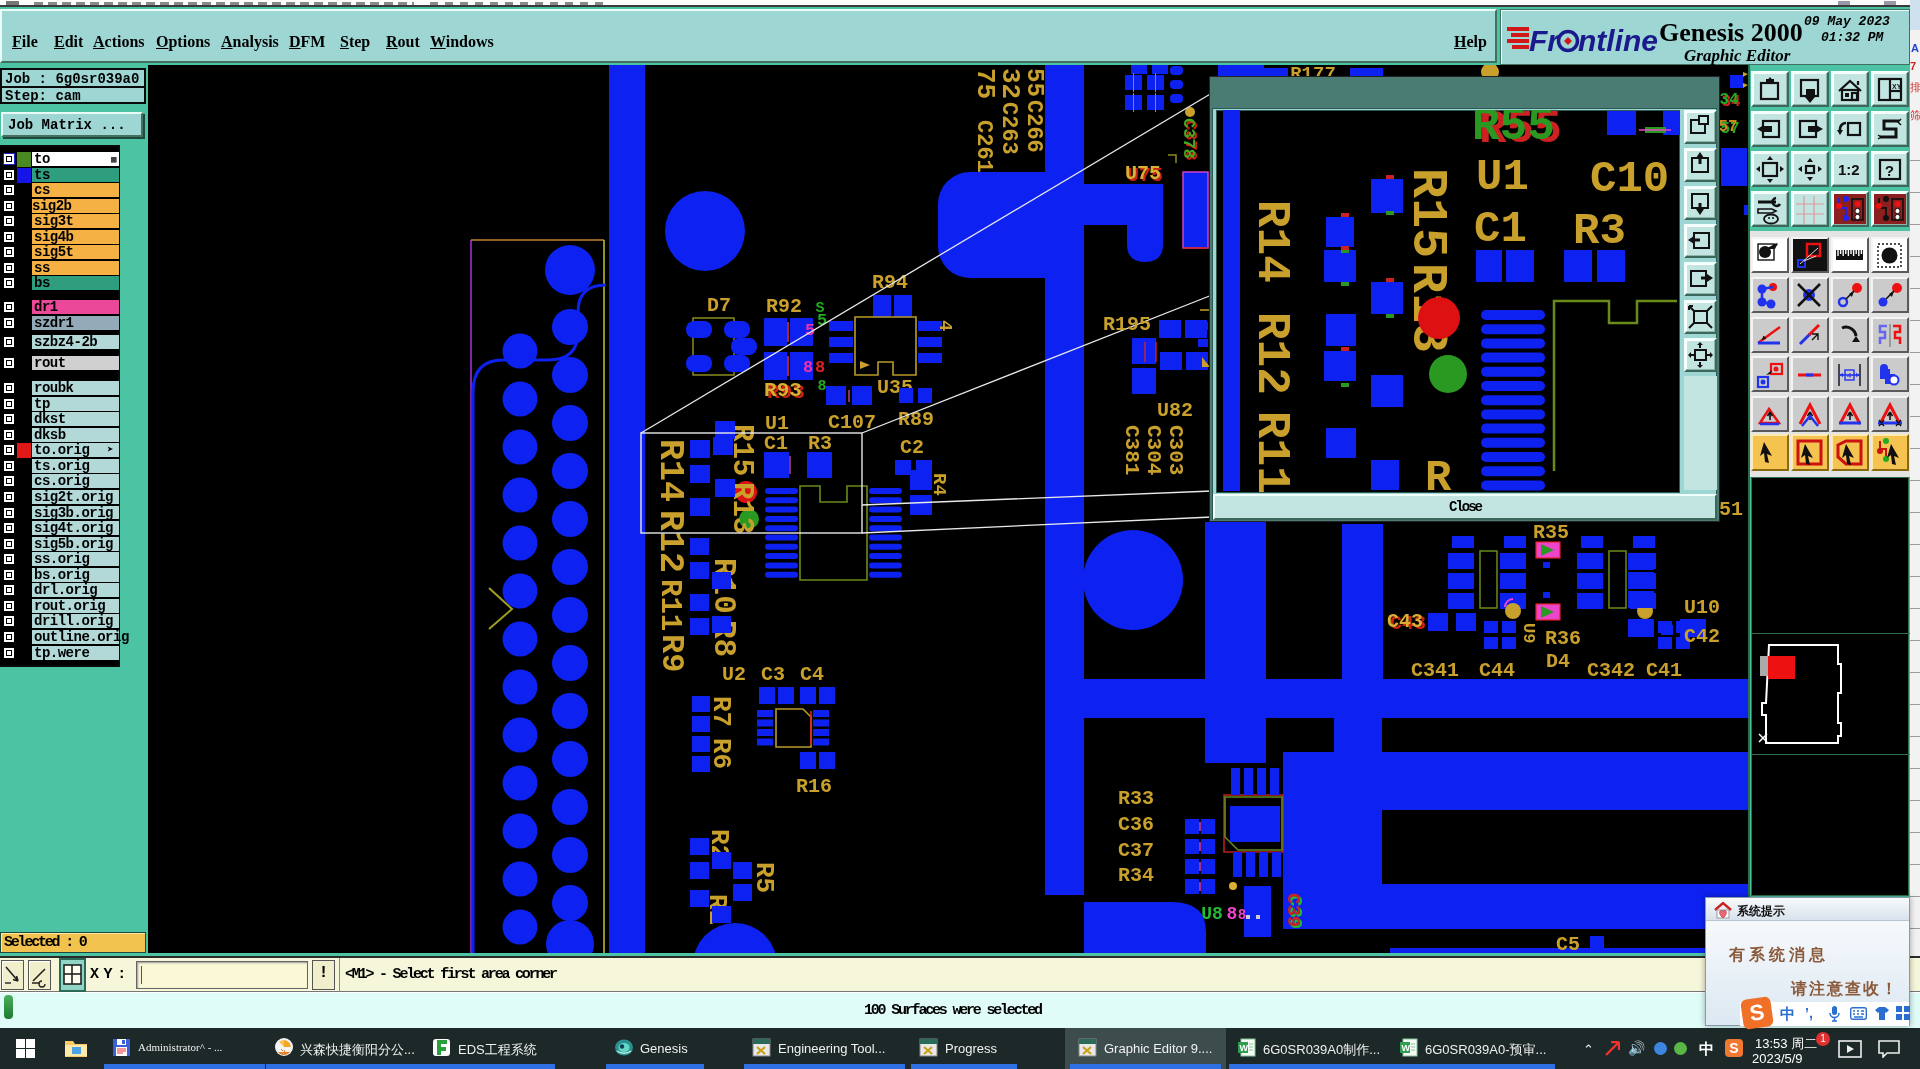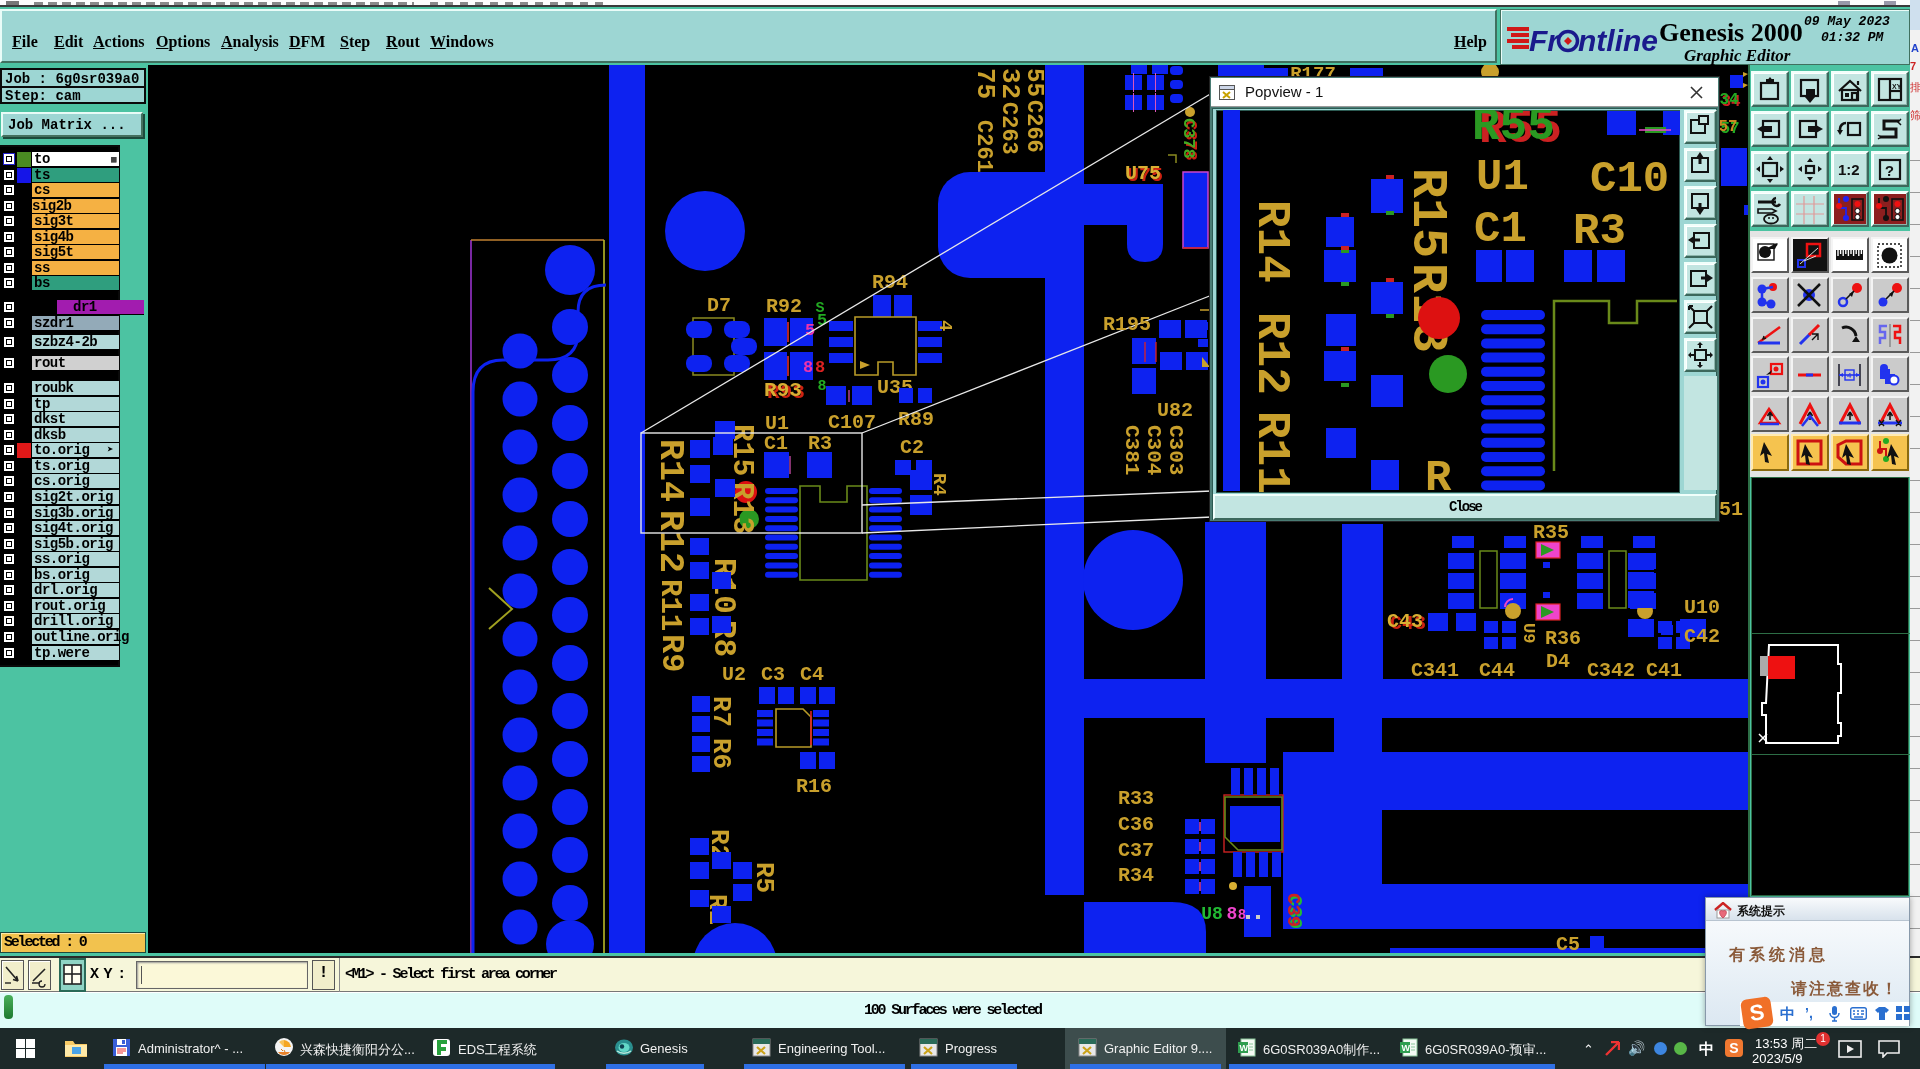--- a/index.html
+++ b/index.html
@@ -127,21 +127,21 @@
         <div class="abs" style="left:2px;top:2px;width:6px;height:6px;border:1px solid #000;"></div>
       </div>
       <div class="abs mono" style="left:32px;top:114px;width:87px;height:15px;background:#f5b143;border-bottom:1px solid #000;font-size:14px;line-height:15px;padding-left:2px;letter-spacing:-0.5px;">ss</div>
       <div class="abs" style="left:3px;top:130px;width:12px;height:12px;background:#fff;border:1px solid #000;">
         <div class="abs" style="left:2px;top:2px;width:6px;height:6px;border:1px solid #000;"></div>
       </div>
       <div class="abs mono" style="left:32px;top:129px;width:87px;height:15px;background:#2f9e7e;border-bottom:1px solid #000;font-size:14px;line-height:15px;padding-left:2px;letter-spacing:-0.5px;">bs</div>
       <div class="abs" style="left:3px;top:154px;width:12px;height:12px;background:#fff;border:1px solid #000;">
         <div class="abs" style="left:2px;top:2px;width:6px;height:6px;border:1px solid #000;"></div>
       </div>
-      <div class="abs mono" style="left:32px;top:153px;width:87px;height:15px;background:#a21caf;border-bottom:1px solid #000;font-size:14px;line-height:15px;padding-left:16px;letter-spacing:-0.5px;margin-left:25px;">dr1</div>
+      <div class="abs mono" style="left:32px;top:153px;width:87px;height:15px;background:#ec4899;border-bottom:1px solid #000;font-size:14px;line-height:15px;padding-left:2px;letter-spacing:-0.5px;">dr1</div>
       <div class="abs" style="left:3px;top:170px;width:12px;height:12px;background:#fff;border:1px solid #000;">
         <div class="abs" style="left:2px;top:2px;width:6px;height:6px;border:1px solid #000;"></div>
       </div>
       <div class="abs mono" style="left:32px;top:169px;width:87px;height:15px;background:#93aab8;border-bottom:1px solid #000;font-size:14px;line-height:15px;padding-left:2px;letter-spacing:-0.5px;">szdr1</div>
       <div class="abs" style="left:3px;top:189px;width:12px;height:12px;background:#fff;border:1px solid #000;">
         <div class="abs" style="left:2px;top:2px;width:6px;height:6px;border:1px solid #000;"></div>
       </div>
       <div class="abs mono" style="left:32px;top:188px;width:87px;height:15px;background:#b2d8d8;border-bottom:1px solid #000;font-size:14px;line-height:15px;padding-left:2px;letter-spacing:-0.5px;">szbz4-2b</div>
       <div class="abs" style="left:3px;top:210px;width:12px;height:12px;background:#fff;border:1px solid #000;">
         <div class="abs" style="left:2px;top:2px;width:6px;height:6px;border:1px solid #000;"></div>
@@ -809,31 +809,20 @@
       <div class="abs" style="left:0;top:155px;width:158px;height:1px;background:#2d6e46;"></div>
       <div class="abs" style="left:0;top:276px;width:158px;height:1px;background:#2d6e46;"></div>
       <svg class="abs" style="left:0;top:0;" width="158" height="419" viewBox="0 0 158 419">
         <path d="M17 167 H86 V186 H89 V215 H86 V245 H89 V258 H86 V265 H14 V237 H10 V225 H14 Z" fill="none" stroke="#fff" stroke-width="2"></path>
         <rect x="8" y="178" width="8" height="20" fill="#aaa"></rect>
         <rect x="16" y="178" width="27" height="23" fill="#ee1111"></rect>
         <path d="M7 256 l8 8 m0 -8 l-8 8" stroke="#fff" stroke-width="1.5"></path>
       </svg>
     </div>
 <div class="abs" style="left:1209px;top:76px;width:511px;height:446px;background:#4a7c74;border:1px solid #222;">
-      <div class="abs" style="left:1px;top:1px;width:507px;height:29px;background:#fff;border-bottom:1px solid #999;">
-        <svg class="abs" style="left:8px;top:7px;" width="16" height="15" viewBox="0 0 16 15">
-          <rect x="0.5" y="0.5" width="15" height="14" fill="#fff" stroke="#555"></rect>
-          <rect x="0.5" y="0.5" width="15" height="4" fill="#cdd6e8" stroke="#555"></rect>
-          <path d="M4 7 L11 13 M11 7 L4 13" stroke="#c8a200" stroke-width="2"></path>
-        </svg>
-        <div class="abs sans" style="left:34px;top:5px;font-size:15px;color:#111;">Popview - 1</div>
-        <svg class="abs" style="left:478px;top:7px;" width="15" height="15" viewBox="0 0 15 15">
-          <path d="M2 2 L13 13 M13 2 L2 13" stroke="#333" stroke-width="1.6"></path>
-        </svg>
-      </div>
       <div class="abs" style="left:2px;top:31px;width:505px;height:412px;background:#9dd6d3;border:1px solid #2c5a52;"></div>
       <div class="abs" style="left:6px;top:33px;width:464px;height:383px;background:#000;border:1px solid #2c5a52;"></div>
       <svg class="abs" style="left:6px;top:33px;" width="464" height="383" viewBox="1215 109 464 383">
         <rect x="1222" y="109" width="17" height="381" fill="#0d22f0"></rect>
         <text x="1258" y="199" font-family="Liberation Mono" font-weight="bold" font-size="46" fill="#c9a02c" transform="rotate(90 1258 199)">R14</text>
         <text x="1258" y="311" font-family="Liberation Mono" font-weight="bold" font-size="46" fill="#c9a02c" transform="rotate(90 1258 311)">R12</text>
         <text x="1258" y="410" font-family="Liberation Mono" font-weight="bold" font-size="46" fill="#c9a02c" transform="rotate(90 1258 410)">R11</text>
         <text x="1413" y="167" font-family="Liberation Mono" font-weight="bold" font-size="50" fill="#c9a02c" transform="rotate(90 1413 167)">R15</text>
         <text x="1413" y="262" font-family="Liberation Mono" font-weight="bold" font-size="50" fill="#c9a02c" transform="rotate(90 1413 262)">R13</text>
         <text x="1424" y="489" font-family="Liberation Mono" font-weight="bold" font-size="44" fill="#c9a02c">R</text>
@@ -966,21 +955,21 @@
         <path d="M1 7 h22 v11 h-22 Z" fill="#ffe9a8"></path>
         <rect x="8" y="9" width="9" height="7" fill="#4ba3e8"></rect>
       </svg>
       <div class="abs" style="left:112px;top:10px;"><svg width="19" height="19" viewBox="0 0 19 19">
           <rect x="1" y="1" width="17" height="17" fill="#3a5fd9"></rect>
           <rect x="5" y="1" width="9" height="6" fill="#fff"></rect>
           <rect x="10" y="2" width="3" height="4" fill="#3a5fd9"></rect>
           <rect x="4" y="9" width="11" height="9" fill="#fff"></rect>
           <path d="M5 11 h9 M5 13 h9 M5 15 h6" stroke="#e33" stroke-width="1"></path>
         </svg></div>
-      <div class="abs sans" style="left:138px;top:13px;font-size:13px;color:#f0f0f0;white-space:nowrap;">Administrator^ - ...</div>
+      <div class="abs sans" style="left:138px;top:13px;font-size:11px;color:#f0f0f0;white-space:nowrap;font-family:Liberation Serif, serif;">Administrator^ - ...</div>
       <div class="abs" style="left:104px;top:36px;width:161px;height:5px;background:#2f6fe4;"></div>
       <div class="abs" style="left:274px;top:10px;"><svg width="20" height="19" viewBox="0 0 20 19">
           <circle cx="10" cy="9" r="9" fill="#f4f4f4"></circle>
           <path d="M10 2 a7.5 7.5 0 0 1 7 7 l-7 0 Z" fill="#f5a623"></path>
           <path d="M4 14 a7.5 7.5 0 0 0 12 0 Z" fill="#e8822a"></path>
           <path d="M10 9 l-5 -5 a7.5 7.5 0 0 1 5 -2 Z" fill="#f8c35a"></path>
           <path d="M7 11 l2 2 m1 -1 l1 2" stroke="#d97818" stroke-width="1"></path>
         </svg></div>
       <div class="abs sans" style="left:300px;top:13px;font-size:13px;color:#f0f0f0;white-space:nowrap;">兴森快捷衡阳分公...</div>
       <div class="abs" style="left:266px;top:36px;width:161px;height:5px;background:#2f6fe4;"></div>

